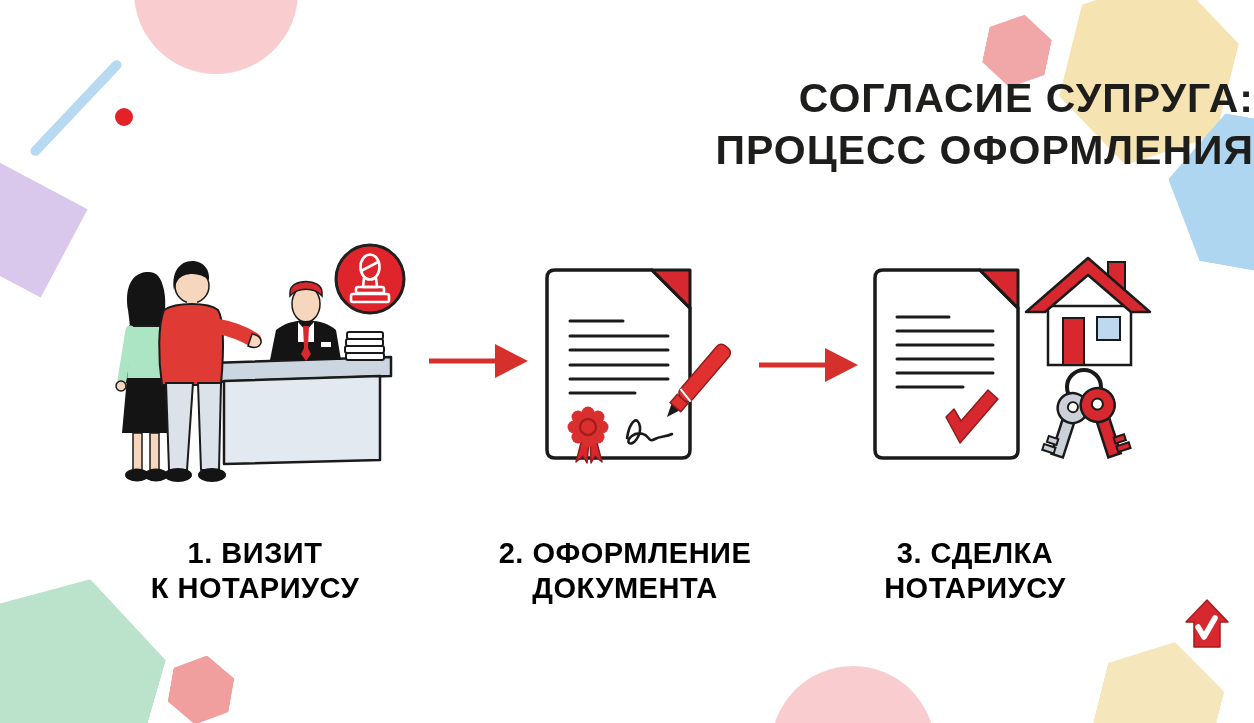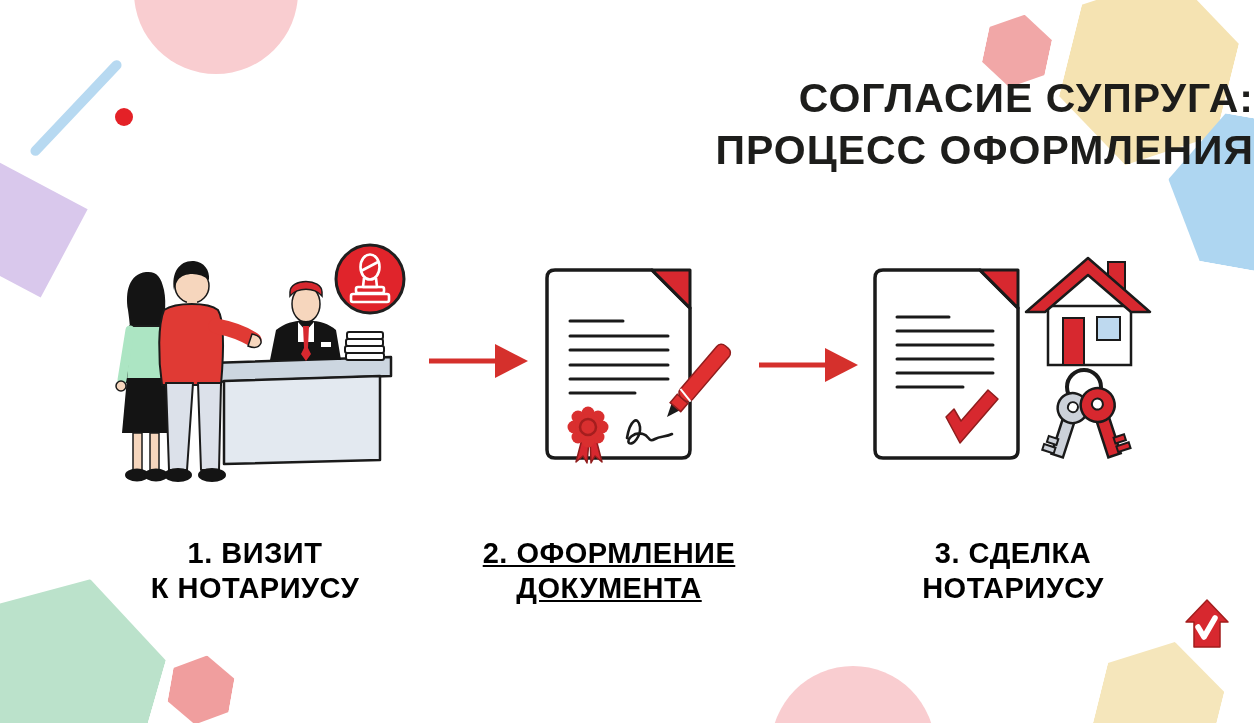--- a/index.html
+++ b/index.html
@@ -14,22 +14,22 @@
     position:absolute;left:0;top:72px;width:100%;text-align:right;
     color:#1d1d1b;font-weight:bold;font-size:41px;line-height:1.28;
     letter-spacing:1px;
   }
   .step-label{
     position:absolute;top:536px;width:330px;text-align:center;
     color:#000000;font-weight:bold;font-size:29px;line-height:1.22;
     letter-spacing:0.5px;
   }
   #label-1{left:90px;}
-  #label-2{left:444px;text-decoration:underline;}
-  #label-3{left:848px;}
+  #label-2{left:460px;}
+  #label-3{left:810px;}
   svg{position:absolute;display:block;}
 </style>
 </head>
 <body>
 
 <div id="stage">
 
   <div class="shape" style="left:134px;top:-90px;width:164px;height:164px;border-radius:50%;background:#f9cdd0;"></div>
   <div class="shape" style="left:12px;top:103px;width:128px;height:10px;border-radius:5px;background:#b7d9f1;transform:rotate(-46.6deg);"></div>
   <div class="shape" style="left:115px;top:108px;width:18px;height:18px;border-radius:50%;background:#e42127;"></div>

